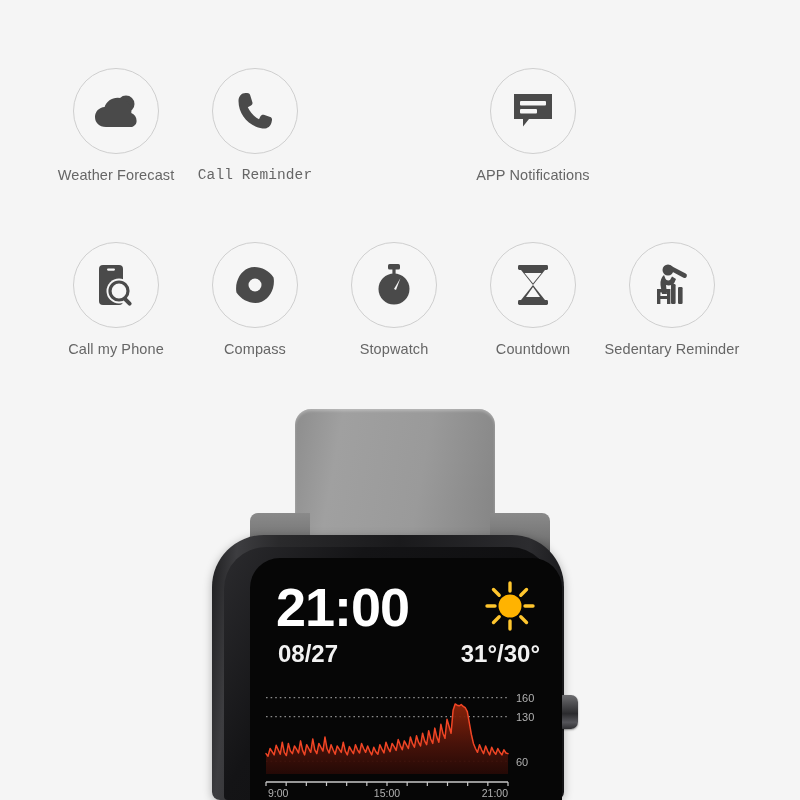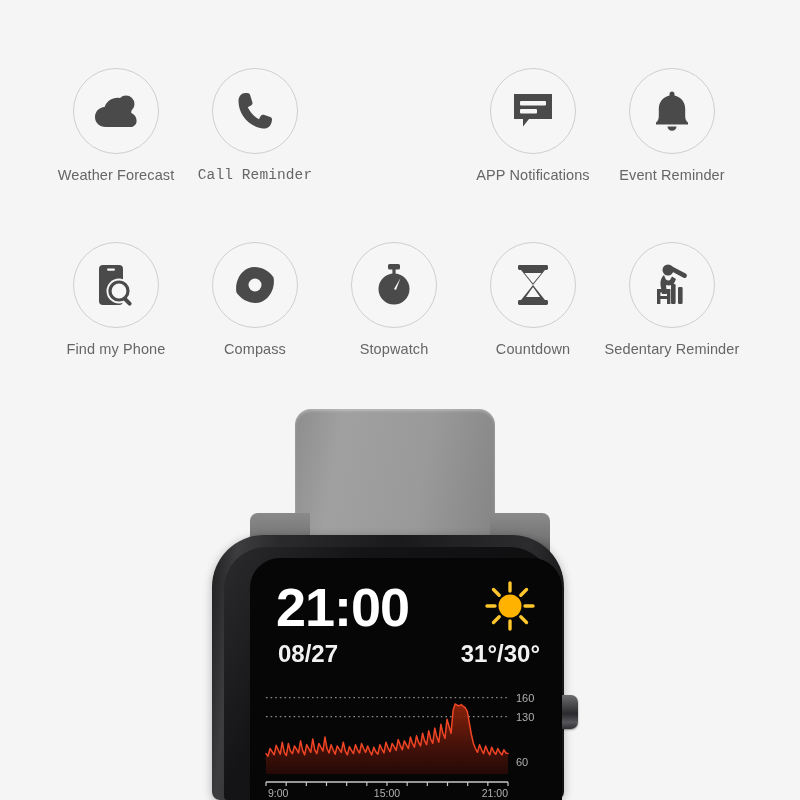--- a/index.html
+++ b/index.html
@@ -235,49 +235,38 @@
           <svg width="42" height="40" viewBox="0 0 42 40">
             <path d="M2 3 H40 V28 H17 L11 35.5 V28 H2 Z" fill="#4a4a4a"></path>
             <rect x="8" y="10" width="26" height="4.4" rx="1" fill="#f6f6f6"></rect>
             <rect x="8" y="18" width="17" height="4.4" rx="1" fill="#f6f6f6"></rect>
           </svg>
         </span>
       </div>
       <div class="feature-label">APP Notifications</div>
     </div>
 
-    <div class="feature-item" style="left:602px;">
-      <div class="feature-circle">
-        <span>
-          <svg width="38" height="42" viewBox="0 0 38 42">
-            <path d="M19 1.5 C20.4 1.5 21.5 2.6 21.5 4 V5.6 C27.8 6.8 32.2 12.2 32.2 18.8 V26 C32.2 29 33.3 31.4 35 32.6 V34.6 H3 V32.6 C4.7 31.4 5.8 29 5.8 26 V18.8 C5.8 12.2 10.2 6.8 16.5 5.6 V4 C16.5 2.6 17.6 1.5 19 1.5 Z" fill="#4a4a4a"></path>
-            <path d="M14.5 36.5 H23.5 C23.5 39 21.5 40.8 19 40.8 C16.5 40.8 14.5 39 14.5 36.5 Z" fill="#4a4a4a"></path>
-          </svg>
-        </span>
-      </div>
-      <div class="feature-label">Event Reminder</div>
-    </div>
 
   </div>
 
   <div class="feature-row" id="feature-row-1">
 
     <div class="feature-item" style="left:46px;">
       <div class="feature-circle">
         <span>
           <svg width="40" height="44" viewBox="0 0 40 44">
             <rect x="3" y="2" width="24" height="40" rx="4" fill="#4a4a4a"></rect>
             <rect x="11" y="5.5" width="8" height="2.2" rx="1.1" fill="#f6f6f6"></rect>
             <circle cx="23" cy="28" r="12.5" fill="#f6f6f6"></circle>
             <circle cx="23" cy="28" r="9" fill="none" stroke="#4a4a4a" stroke-width="3.2"></circle>
             <rect x="29.5" y="33.5" width="4" height="10" rx="2" fill="#4a4a4a" transform="rotate(-45 31.5 38.5)"></rect>
           </svg>
         </span>
       </div>
-      <div class="feature-label">Find my Phone</div>
+      <div class="feature-label">Call my Phone</div>
     </div>
 
     <div class="feature-item" style="left:185px;">
       <div class="feature-circle">
         <span>
           <svg width="44" height="40" viewBox="0 0 44 40">
             <path d="M22 2 C31 2 40 10 42 20 C40 30 31 38 22 38 C13 38 4 30 2 20 C4 10 13 2 22 2 Z" fill="#4a4a4a" transform="rotate(-22 22 20)"></path>
             <ellipse cx="22" cy="20" rx="6.5" ry="6.5" fill="#f6f6f6"></ellipse>
           </svg>
         </span>

